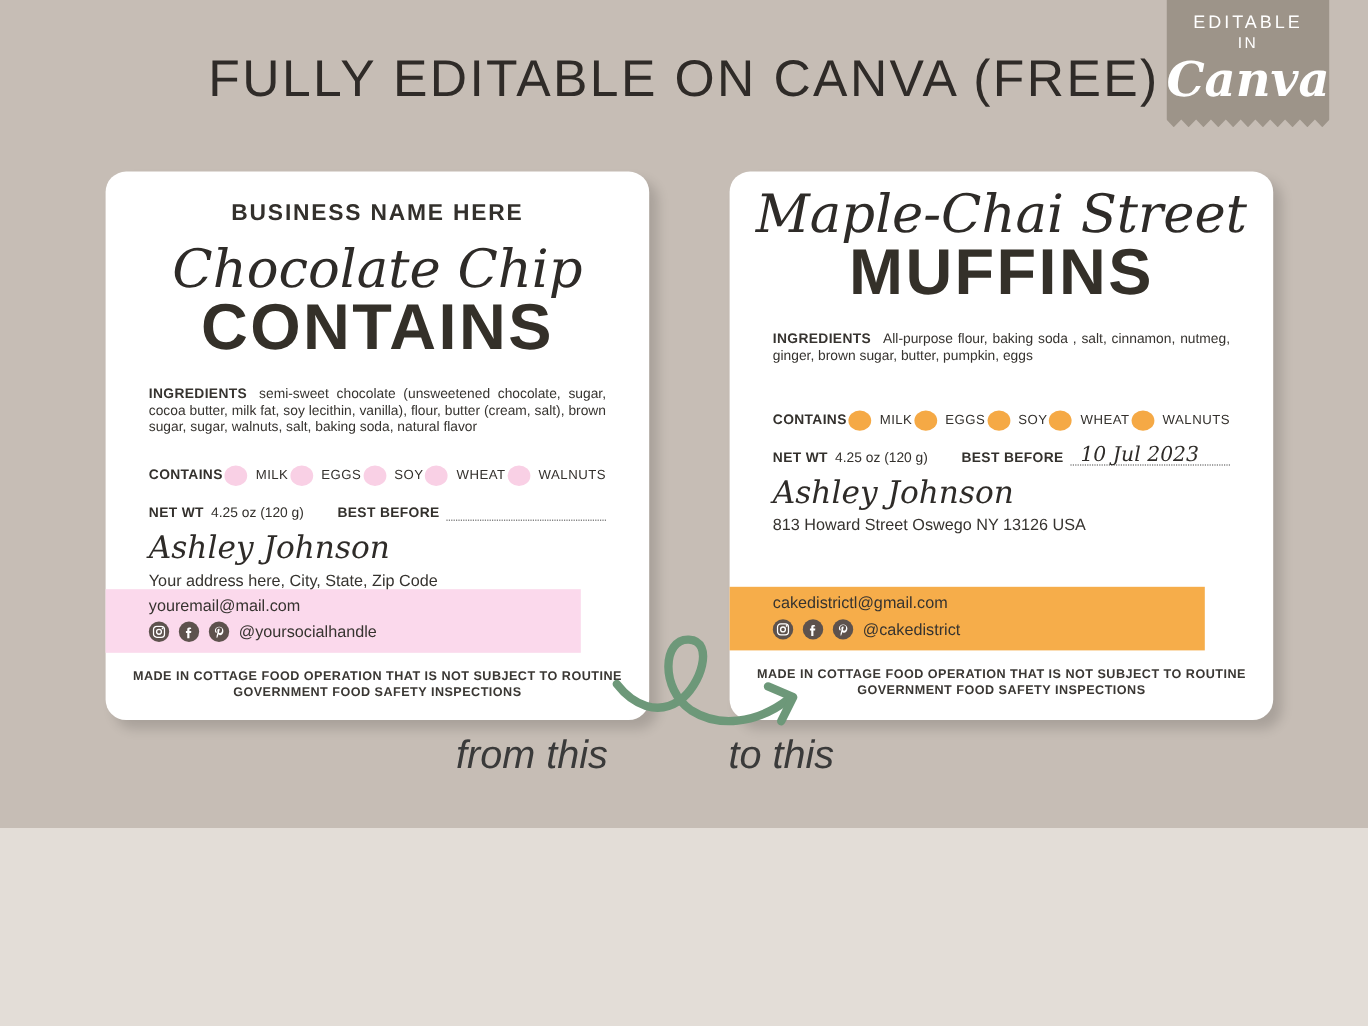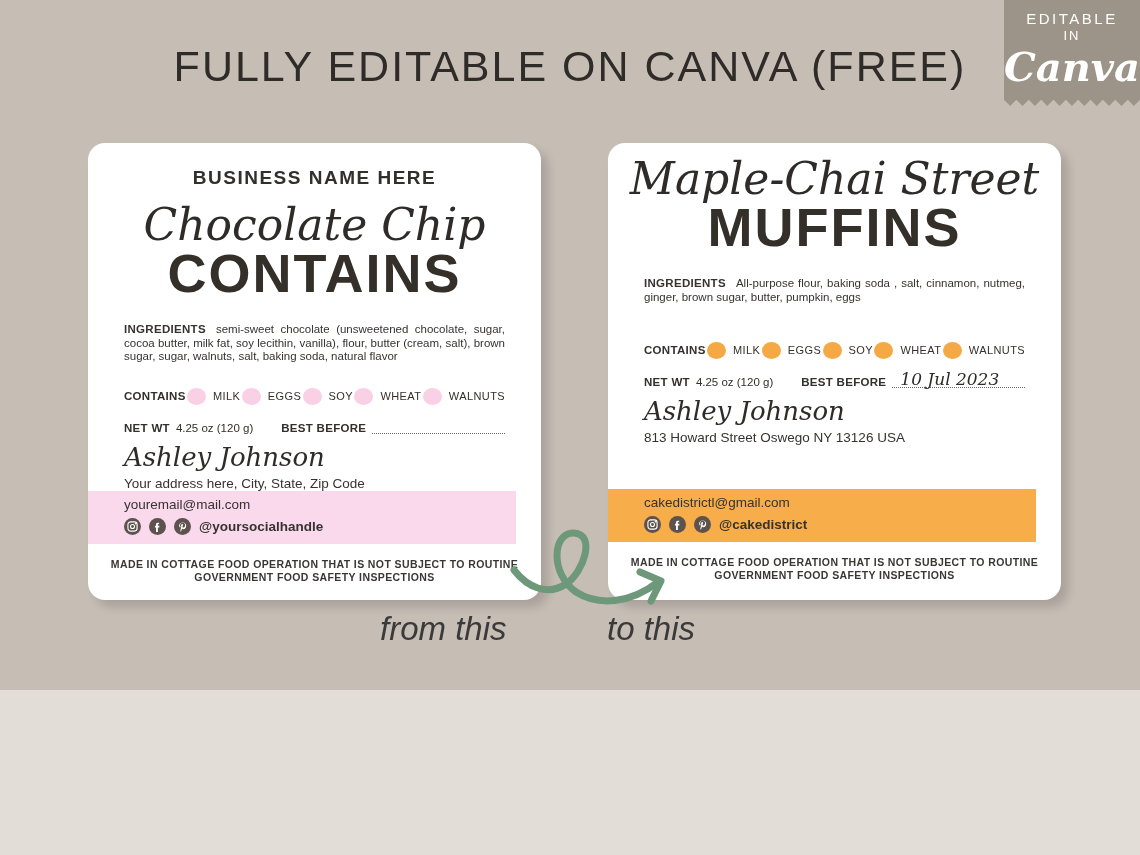--- a/index.html
+++ b/index.html
@@ -6,21 +6,21 @@
   .page{position:relative;width:1140px;height:855px;overflow:hidden;
         font-family:"Liberation Sans",sans-serif;color:var(--text-dark,#33302c);}
   .top-section{position:absolute;left:0;top:0;width:1140px;height:690px;background:var(--page-top-bg,#c6bdb5);}
   .bottom-section{position:absolute;left:0;top:690px;width:1140px;height:165px;background:var(--page-bottom-bg,#e3ddd7);}
 
   .main-title{position:absolute;left:0;top:42px;width:1140px;margin:0;text-align:center;
               font-size:43px;font-weight:300;letter-spacing:2px;color:#2f2b28;}
 
   .canva-badge{position:absolute;left:972px;top:0;width:136px;height:106px;background:var(--badge-bg,#9d9489);
     text-align:center;color:var(--badge-text,#fff);
-    clip-path:polygon(0 0,100% 0,100% 94%,95.5% 100%,91% 94%,86.4% 100%,81.8% 94%,77.3% 100%,72.7% 94%,68.2% 100%,63.6% 94%,59.1% 100%,54.5% 94%,50% 100%,45.5% 94%,40.9% 100%,36.4% 94%,31.8% 100%,27.3% 94%,22.7% 100%,18.2% 94%,13.6% 100%,9.1% 94%,4.5% 100%,0 94%);margin-left:32px;}
+    clip-path:polygon(0 0,100% 0,100% 94%,95.5% 100%,91% 94%,86.4% 100%,81.8% 94%,77.3% 100%,72.7% 94%,68.2% 100%,63.6% 94%,59.1% 100%,54.5% 94%,50% 100%,45.5% 94%,40.9% 100%,36.4% 94%,31.8% 100%,27.3% 94%,22.7% 100%,18.2% 94%,13.6% 100%,9.1% 94%,4.5% 100%,0 94%);}
   .badge-line1{margin-top:10px;font-size:15px;letter-spacing:2.5px;}
   .badge-line2{font-size:13px;letter-spacing:2px;margin-top:1px;}
   .badge-logo{font-family:"DejaVu Serif",serif;font-style:italic;font-weight:bold;font-size:40px;line-height:44px;margin-top:2px;}
 
   .label-card{position:absolute;top:143px;width:453px;height:457px;background:var(--card-bg,#fff);
               box-shadow:7px 7px 10px rgba(0,0,0,0.15);border-radius:17px;}
   .card-before{left:88px;}
   .card-after{left:608px;}
 
   .biz-name{margin-top:24px;text-align:center;font-size:19px;font-weight:bold;letter-spacing:1.5px;}
@@ -39,25 +39,25 @@
   .netwt-row{margin:12px 36px 0;display:flex;align-items:flex-end;font-size:11.5px;}
   .netwt-label,.bb-label{font-weight:bold;letter-spacing:.3px;white-space:nowrap;}
   .netwt-value{margin-left:6px;white-space:nowrap;}
   .bb-label{margin-left:28px;}
   .bb-line{flex:1;margin-left:6px;border-bottom:1.5px dotted #666;height:16px;}
   .bb-value{font-family:"DejaVu Serif",serif;font-style:italic;font-size:17px;line-height:16px;
             display:inline-block;margin-left:8px;color:#2e2b28;}
   .signature{margin:8px 0 0 36px;font-family:"DejaVu Serif",serif;font-style:italic;
              font-size:26px;line-height:30px;color:#2e2b28;}
   .address{margin:4px 0 0 36px;font-size:13.5px;line-height:15px;color:#36332f;}
-  .accent-band{margin-top:0;width:428px;height:53px;padding-top:6px;box-sizing:border-box;}
+  .accent-band{margin-top:0;width:396px;height:53px;padding-top:6px;box-sizing:border-box;}
   .card-before .accent-band{background:var(--accent-before,#fbd9ec);}
   .card-after .accent-band{background:var(--accent-after,#f6ad4a);margin-top:44px;}
   .email{margin-left:36px;font-size:13.5px;color:#36332f;}
-  .social-row{margin:6px 0 0 36px;display:flex;align-items:center;gap:8px;font-size:13.5px;color:#36332f;font-weight:bold;}
+  .social-row{margin:6px 0 0 36px;display:flex;align-items:center;gap:8px;font-size:13.5px;color:#36332f;}
   .social-circle{width:17px;height:17px;border-radius:50%;background:var(--social-icon-bg,#5d524d);
                  display:flex;align-items:center;justify-content:center;flex:0 0 auto;}
   .disclaimer{margin-top:14px;text-align:center;font-size:10.5px;font-weight:bold;
               letter-spacing:.4px;line-height:13px;color:#3a3733;}
 
   .arrow-svg{position:absolute;left:500px;top:526px;z-index:5;}
   .caption{position:absolute;top:610px;font-size:33px;font-style:italic;font-weight:300;color:#3a3a3a;}
   .caption-before{left:380px;}
   .caption-after{left:607px;}
 </style>

